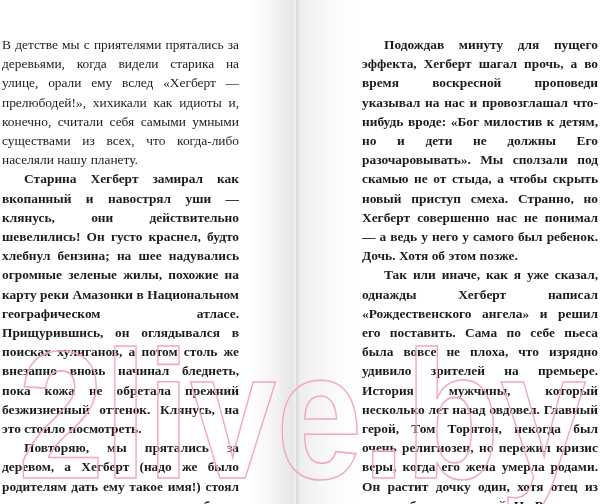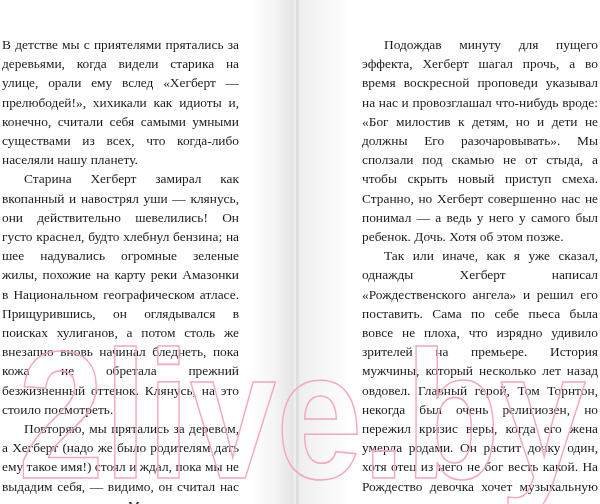--- a/index.html
+++ b/index.html
@@ -14,21 +14,21 @@
     .page-left { left:0; width:292px;
       background:linear-gradient(to right,#ffffff 0%,#ffffff 86%,#f4f4f4 94%,#e6e6e6 100%); }
     .page-right { left:300px; width:300px;
       background:linear-gradient(to right,#eeeeee 0%,#f7f7f7 8%,#ffffff 18%,#ffffff 100%); }
     .gutter { position:absolute; left:292px; top:0; width:8px; height:504px;
       background:linear-gradient(to right,#e2e2e2,#f2f2f2 40%,#d9d9d9 60%,#efefef); }
     .text-block { position:absolute; font-size:13.4px; line-height:19.2px; text-align:justify; }
     .page-left .text-block { left:2px; top:35px; width:237px; }
     .page-right .text-block { left:62px; top:35px; width:236px; }
     .text-block p { margin:0; text-indent:0; }
-    .text-block p.indent { text-indent:22px; }
+    .text-block p.indent { text-indent:22px;font-weight:bold; }
     .footer { position:absolute; top:432px; font-size:13px; display:flex; justify-content:space-between; align-items:baseline; }
     .page-left .footer { left:2px; width:236px; }
     .page-right .footer { left:62px; width:236px; }
     .runhead { font-style:italic; }
     .watermark { position:absolute; left:0; top:0; width:600px; height:504px; pointer-events:none; }
   </style>
 </head>
 <body>
 
 <div class="spread">

